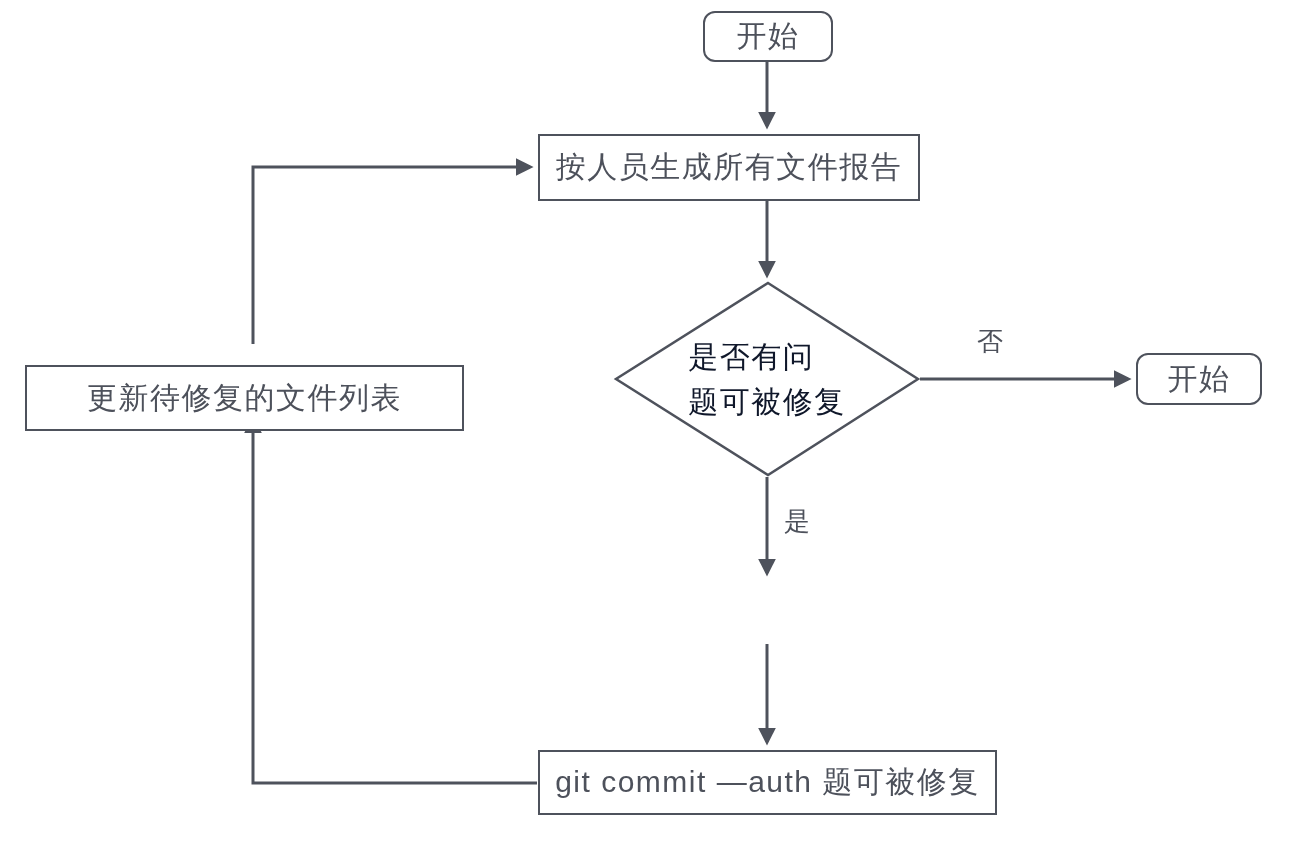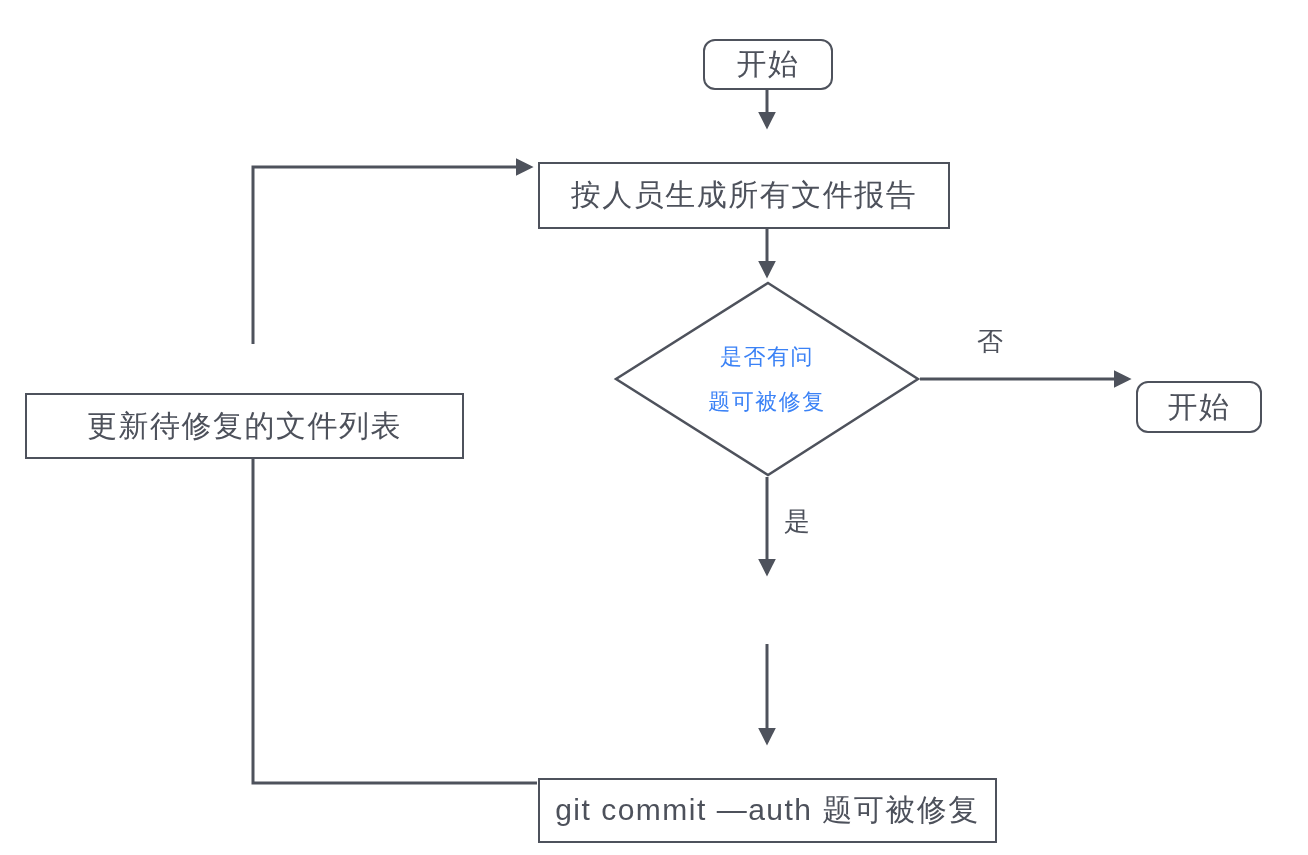--- a/index.html
+++ b/index.html
@@ -37,31 +37,29 @@
     box-sizing: border-box;
     border: 2.5px solid #4e525c;
     background: #ffffff;
     color: #4d515b;
     display: flex;
     align-items: center;
     justify-content: center;
     font-size: 30px;
     letter-spacing: 1.5px;
     white-space: nowrap;
-    margin-top: 28px;
   }
   .terminal {
     border-radius: 12px;
   }
   .decision-label {
     position: absolute;
-    color: #3b82f6;
-    font-size: 22px;
+    color: #0f172a;
+    font-size: 30px;
     letter-spacing: 1.5px;
-    text-align: center;
     white-space: pre-line;
     line-height: 45px;
     display: flex;
     align-items: center;
     justify-content: center;
   }
   .edge-label {
     position: absolute;
     color: #4d515b;
     font-size: 26px;
@@ -94,21 +92,21 @@
 
     <polyline class="edge" points="253,344 253,167 530,167" marker-end="url(#arrow)"></polyline>
 
     <polygon class="diamond-shape" points="768,283 918,379 768,475 616,379"></polygon>
   </svg>
 
   <div class="node terminal" style="left:703px; top:11px; width:130px; height:51px;">
     <span>开始</span>
   </div>
 
-  <div class="node" style="left:538px; top:134px; width:412px; height:67px;">
+  <div class="node" style="left:538px; top:134px; width:382px; height:67px;">
     <span>按人员生成所有文件报告</span>
   </div>
 
   <div class="decision-label" style="left:647px; top:309px; width:240px; height:140px;">是否有问
 题可被修复</div>
 
   <div class="edge-label" style="left:977px; top:328px;">否</div>
 
   <div class="node terminal" style="left:1136px; top:353px; width:126px; height:52px;">
     <span>开始</span>

